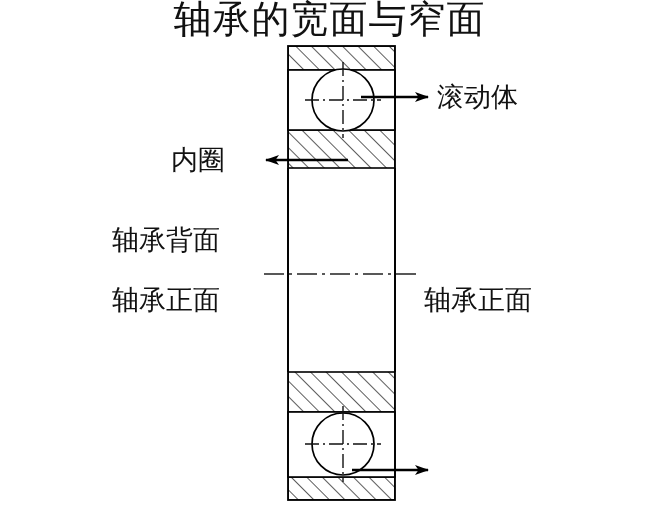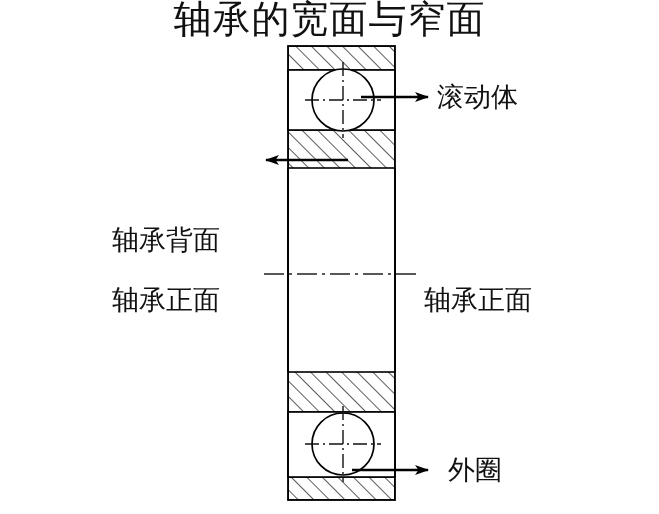--- a/index.html
+++ b/index.html
@@ -102,23 +102,23 @@
     <g stroke="#000000" stroke-width="2.4" fill="none">
       <line x1="348" y1="160" x2="266" y2="160" marker-end="url(#arrowL)"></line>
     </g>
     <g stroke="#000000" stroke-width="2.4" fill="none">
       <line x1="352" y1="470" x2="428" y2="470" marker-end="url(#arrowR)"></line>
     </g>
   </svg>
 
   <div class="lbl" style="left:437px;top:83px;">滚动体</div>
 
+  <div class="lbl" style="left:171px;top:146px;">内圈</div>
 
   <div class="lbl" style="left:112px;top:226px;">轴承背面</div>
 
   <div class="lbl" style="left:112px;top:286px;">轴承正面</div>
 
 
   <div class="lbl" style="left:424px;top:286px;">轴承正面</div>
 
-  <div class="lbl" style="left:448px;top:456px;">外圈</div>
 
 </div>
 
 </body></html>

